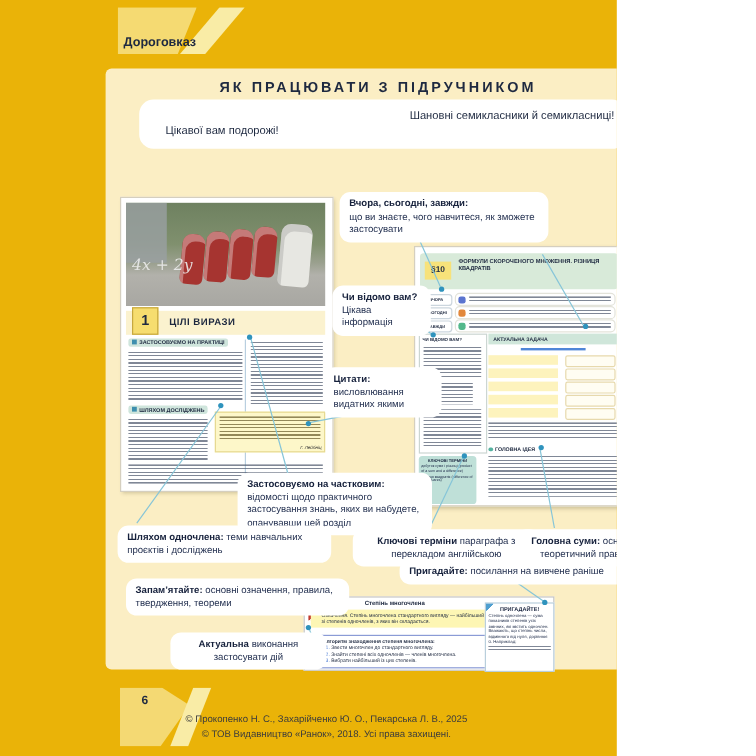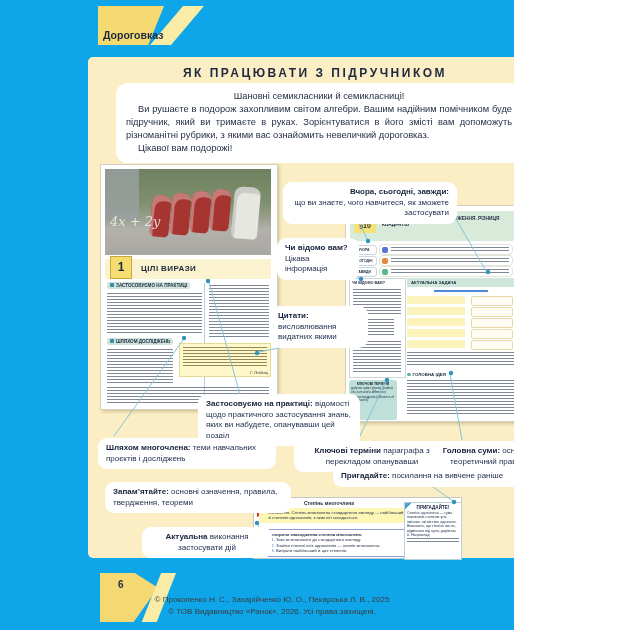--- a/index.html
+++ b/index.html
@@ -1,16 +1,16 @@
 <!DOCTYPE html>
 <html><head>
 <meta charset="utf-8">
 <style>
   html,body{margin:0;padding:0;background:#fff;}
-  .canvas{position:relative;width:514px;height:630px;background:#0ea5e9;overflow:hidden;
+  .canvas{position:relative;width:514px;height:630px;background:#eab308;overflow:hidden;
           font-family:"Liberation Sans",sans-serif;color:#1e2940;text-decoration:underline;}
 
   
   .shape{position:absolute;}
   .tag-shape{left:98px;top:6px;width:66px;height:39px;background:#f5da72;
              clip-path:polygon(0 0,100% 0,76% 100%,0 100%);}
   .tag-stripe{left:150px;top:6px;width:60px;height:39px;background:#f9eca6;
              clip-path:polygon(55% 0,90% 0,35% 100%,0 100%);}
   .tag-label{position:absolute;left:103px;top:29px;font-size:10.5px;font-weight:bold;
              color:#1e2940;z-index:3;}
@@ -23,21 +23,21 @@
           font-size:8px;line-height:1.45;color:#3c3c3c;}
 
   
   .panel{position:absolute;left:88px;top:57px;width:454px;height:501px;
          background:#fbeec4;border-radius:5px;}
   .main-title{position:absolute;left:88px;top:66px;width:454px;text-align:center;
           font-size:12px;font-weight:bold;letter-spacing:2.5px;color:#1e2940;}
   .intro{position:absolute;left:116px;top:83px;width:386px;background:#ffffff;
          border-radius:12px;padding:7px 10px 8px 10px;font-size:9.3px;line-height:1.4;
          color:#1e2940;}
-  .intro .sal{text-align:center;}
+  .intro .sal{text-align:right;}
   .intro p{margin:0;text-indent:12px;text-align:justify;}
   .intro .close{text-indent:12px;}
 
   
   .callout{position:absolute;background:#fff;border-radius:9px;padding:5px 8px;
            font-size:8px;line-height:1.32;color:#233050;z-index:6;}
   .callout b{color:#16213c;}
   .callout .bl{display:block;}
   .center{text-align:center;}
 
@@ -121,21 +121,20 @@
 
   <div class="shape tag-shape"></div>
   <div class="shape tag-stripe"></div>
   <div class="tag-label">Дороговказ</div>
 
   <div class="panel"></div>
   <div class="main-title">ЯК ПРАЦЮВАТИ З ПІДРУЧНИКОМ</div>
 
   <div class="intro">
     <div class="sal">Шановні семикласники й семикласниці!</div>
-    <p>Ви рушаєте в подорож захопливим світом алгебри. Вашим надійним помічником буде підручник, який ви тримаєте в руках. Зорієнтуватися в його змісті вам допоможуть різноманітні рубрики, з якими вас ознайомить невеличкий дороговказ.</p>
     <div class="close">Цікавої вам подорожі!</div>
   </div>
 
   <div class="page" style="left:100px;top:164px;width:176px;height:244px;">
     <div class="photo">
       <div class="bldg"></div>
       <div class="scooter" style="left:46px;top:26px;"></div>
       <div class="scooter" style="left:66px;top:24px;"></div>
       <div class="scooter" style="left:86px;top:22px;"></div>
       <div class="scooter" style="left:106px;top:20px;"></div>
@@ -256,53 +255,53 @@
       <circle cx="208" cy="281" r="2.2"></circle>
       <circle cx="184" cy="338" r="2.2"></circle>
       <circle cx="387" cy="380" r="2.2"></circle>
       <circle cx="451" cy="373" r="2.2"></circle>
       <circle cx="454" cy="502" r="2.2"></circle>
       <circle cx="261" cy="505" r="2.2"></circle>
       <circle cx="257" cy="523" r="2.2"></circle>
     </g>
   </svg>
 
-  <div class="callout" style="left:283px;top:182px;width:158px;text-align:right;">
+  <div class="callout" style="left:283px;top:160px;width:158px;">
     <b class="bl">Вчора, сьогодні, завжди:</b><span>що ви знаєте, чого навчитеся, як зможете застосувати</span>
   </div>
   <div class="callout" style="left:277px;top:238px;width:66px;">
     <b class="bl">Чи відомо вам?</b><span>Цікава інформація</span>
   </div>
   <div class="callout" style="left:270px;top:306px;width:82px;">
     <b class="bl">Цитати:</b><span>висловлювання видатних якими</span>
   </div>
   <div class="callout" style="left:198px;top:394px;width:146px;">
-    <b>Застосовуємо на практиці:</b> <span>відомості щодо практичного застосування знань, яких ви набудете, опанувавши цей розділ</span>
+    <b>Застосовуємо на частковим:</b> <span>відомості щодо практичного застосування знань, яких ви набудете, опанувавши цей розділ</span>
   </div>
   <div class="callout" style="left:98px;top:438px;width:162px;">
-    <b>Шляхом многочлена:</b> <span>теми навчальних проєктів і досліджень</span>
+    <b>Шляхом одночлена:</b> <span>теми навчальних проєктів і досліджень</span>
   </div>
   <div class="callout center" style="left:294px;top:441px;width:140px;">
-    <b>Ключові терміни</b> <span>параграфа з перекладом опанувавши</span>
+    <b>Ключові терміни</b> <span>параграфа з перекладом англійською</span>
   </div>
   <div class="callout center" style="left:430px;top:441px;width:104px;">
     <b>Головна суми:</b> <span>основний теоретичний правила</span>
   </div>
   <div class="callout" style="left:105px;top:482px;width:170px;">
     <b>Запам’ятайте:</b> <span>основні означення, правила, твердження, теореми</span>
   </div>
   <div class="callout" style="left:333px;top:466px;width:196px;">
     <b>Пригадайте:</b> <span>посилання на вивчене раніше</span>
   </div>
   <div class="callout center" style="left:142px;top:527px;width:114px;">
     <b>Актуальна</b> <span>виконання застосувати дій</span>
   </div>
 
   <div class="shape pageno-shape"></div>
   <div class="shape pageno-stripe"></div>
   <div class="pageno">6</div>
 
   <div class="footer">
     <div>© Прокопенко Н. С., Захарійченко Ю. О., Пекарська Л. В., 2025</div>
-    <div>© ТОВ Видавництво «Ранок», 2026. Усі права захищені.</div>
+    <div>© ТОВ Видавництво «Ранок», 2018. Усі права захищені.</div>
   </div>
 
 </div>
 
 </body></html>

